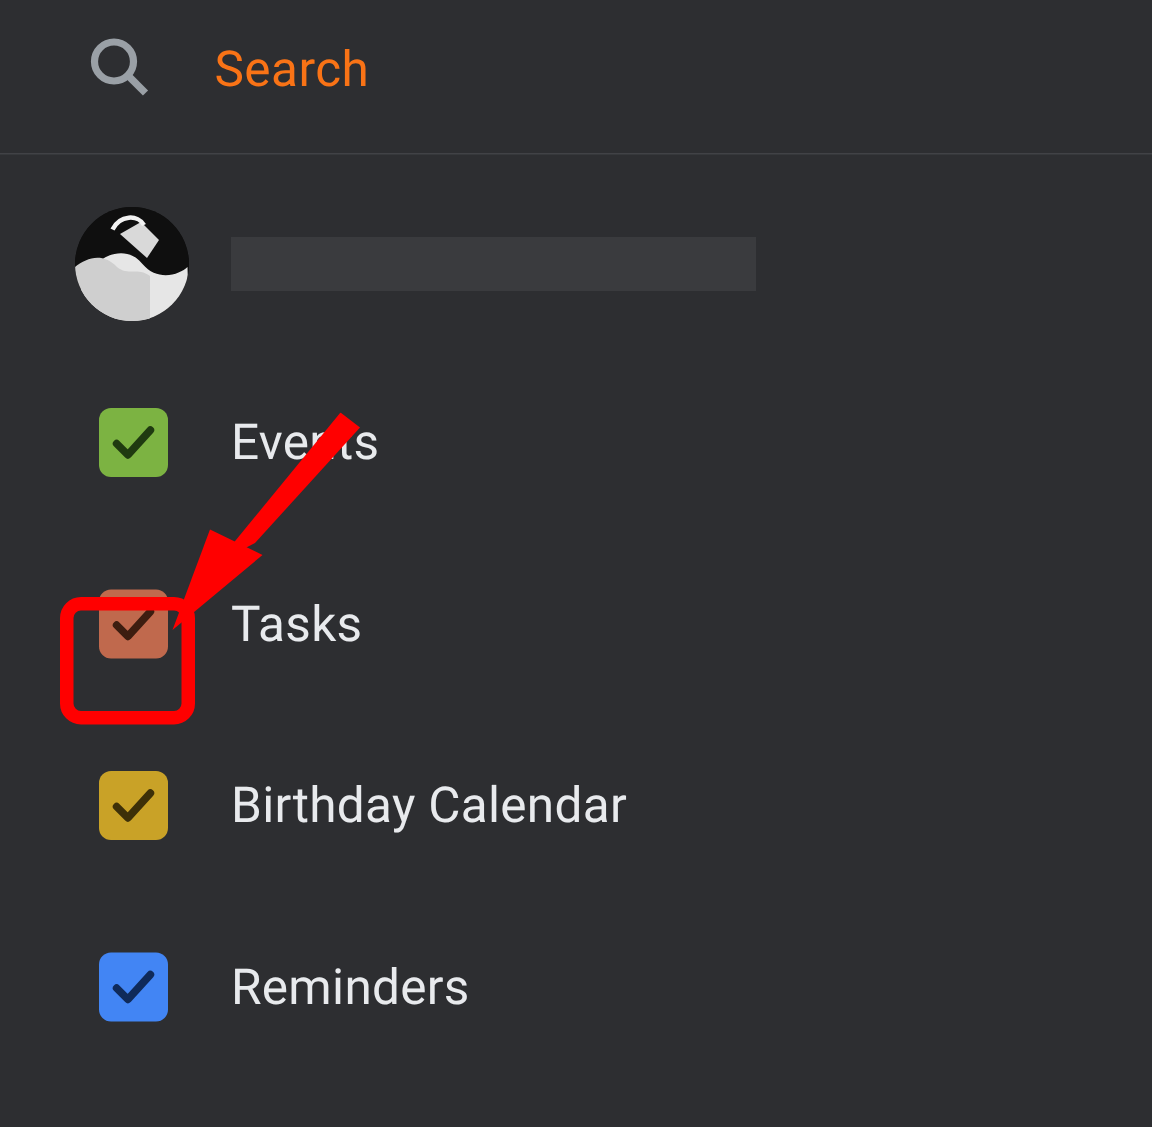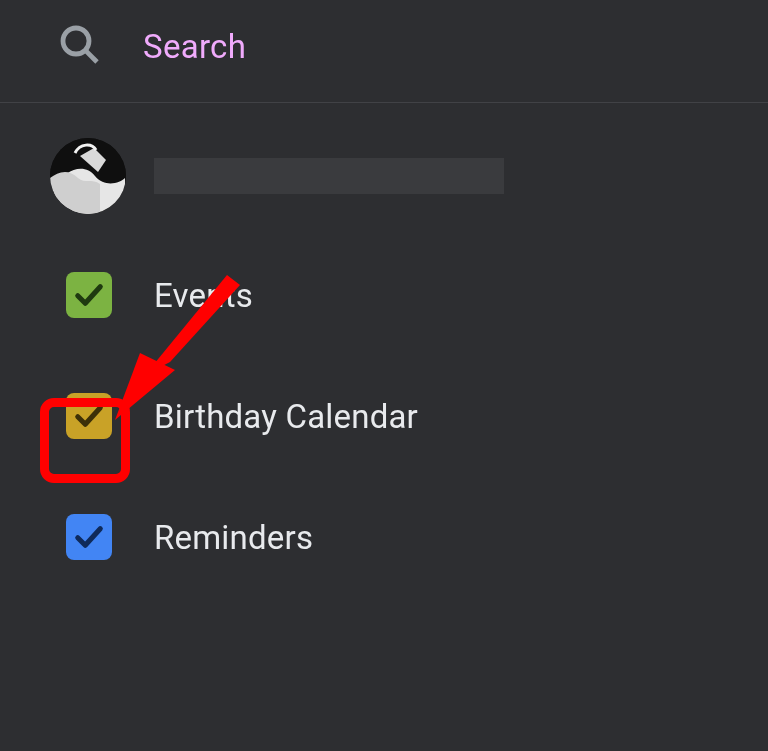--- a/index.html
+++ b/index.html
@@ -19,21 +19,21 @@
     padding: 20px 0 30px 55px;
     gap: 40px;
   }
   .search-row .icon svg {
     width: 48px;
     height: 48px;
     stroke: #9aa0a6;
   }
   .search-text {
     font-size: 33px;
-    color: #f0abfc;
+    color: #f97316;
     font-weight: 400;
     letter-spacing: 0.3px;
     text-align: right;
   }
   .divider {
     width: 100%;
     height: 1px;
     background: #414246;
   }
   .content {
@@ -135,20 +135,28 @@
 
   <div class="cal-row">
     <div class="checkbox cb-events">
       <svg viewBox="0 0 24 24" fill="none" stroke="#1f3a10" stroke-width="3.4" stroke-linecap="round" stroke-linejoin="round">
         <polyline points="4.5 12.5 9.5 17.5 19.5 6.5"></polyline>
       </svg>
     </div>
     <span class="cal-label">Events</span>
   </div>
 
+  <div class="cal-row">
+    <div class="checkbox cb-tasks">
+      <svg viewBox="0 0 24 24" fill="none" stroke="#3d1d10" stroke-width="3.4" stroke-linecap="round" stroke-linejoin="round">
+        <polyline points="4.5 12.5 9.5 17.5 19.5 6.5"></polyline>
+      </svg>
+    </div>
+    <span class="cal-label">Tasks</span>
+  </div>
 
   <div class="cal-row">
     <div class="checkbox cb-birthday">
       <svg viewBox="0 0 24 24" fill="none" stroke="#3d3008" stroke-width="3.4" stroke-linecap="round" stroke-linejoin="round">
         <polyline points="4.5 12.5 9.5 17.5 19.5 6.5"></polyline>
       </svg>
     </div>
     <span class="cal-label">Birthday Calendar</span>
   </div>
 

